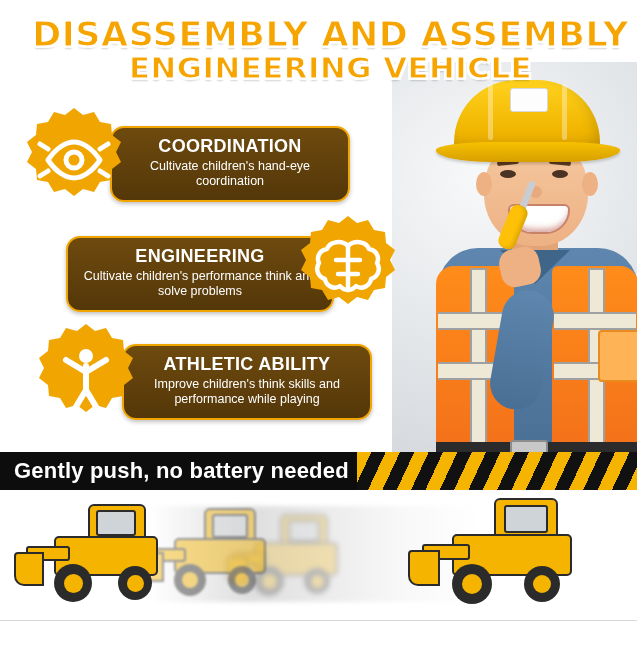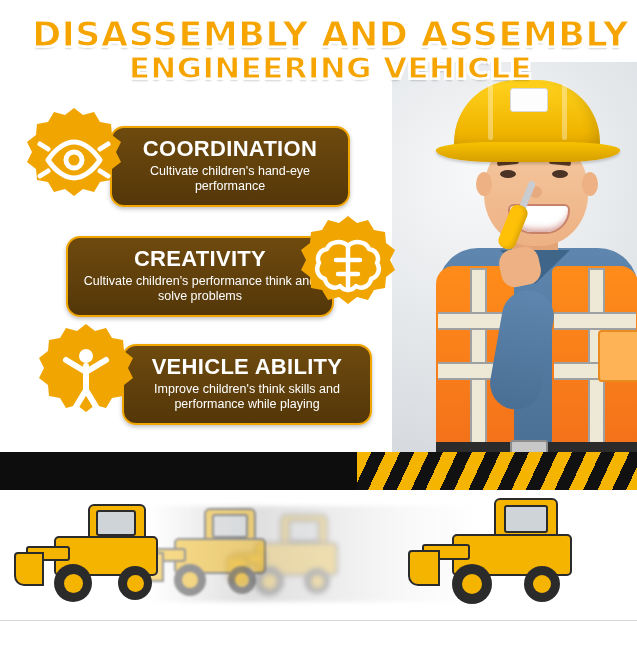--- a/index.html
+++ b/index.html
@@ -127,21 +127,21 @@
   .bubble{
     position:absolute;
     background:linear-gradient(180deg,#6E4A0E 0%, #543709 100%);
     border:2px solid #F0A500;
     border-radius:14px;
     color:#ffffff;
     padding:8px 14px 10px 14px;
     box-shadow:0 2px 4px rgba(0,0,0,0.25);
   }
   .bubble h3{
-    margin:0 0 2px 0;font-size:22px;font-weight:bold;letter-spacing:.3px;text-align:center;color:#ffffff;
+    margin:0 0 2px 0;font-size:18px;font-weight:bold;letter-spacing:.3px;text-align:center;color:#ffffff;
   }
   .bubble p{margin:0;font-size:12.5px;line-height:1.22;text-align:center;color:#ffffff;}
 
   
   #f1{left:18px;top:104px;}
   #f1 .bubble{left:92px;top:22px;width:208px;}
   
   #f2{left:292px;top:212px;}
   #f2 .bubble{left:-226px;top:24px;width:236px;}
   
@@ -223,71 +223,72 @@
     <div class="helmet-badge"></div>
     <div class="helmet-brim"></div>
     <div class="driver-shaft"></div>
     <div class="driver-handle"></div>
     <div class="hand"></div>
   </div>
 
   <div class="feature" id="f1">
     <div class="bubble">
       <h3>COORDINATION</h3>
-      <p>Cultivate children's hand-eye performance</p>
+      <p>Cultivate children's hand-eye coordination</p>
     </div>
     <div class="gear">
       <svg width="112" height="112" viewBox="0 0 112 112" aria-hidden="true">
         <path fill="#F0A500" d="M56 4l9 7 11-3 6 10 11 2 1 11 9 7-5 10 5 10-9 7-1 11-11 2-6 10-11-3-9 7-9-7-11 3-6-10-11-2-1-11-9-7 5-10-5-10 9-7 1-11 11-2 6-10 11 3z"></path>
         <g fill="none" stroke="#FFFFFF" stroke-width="5" stroke-linecap="round" stroke-linejoin="round">
           <path d="M30 56c8-12 18-18 26-18s18 6 26 18c-8 12-18 18-26 18S38 68 30 56z"></path>
           <circle cx="56" cy="56" r="8"></circle>
           <path d="M22 40l8 5M90 40l-8 5M22 72l8-5M90 72l-8-5"></path>
         </g>
       </svg>
     </div>
   </div>
 
   <div class="feature" id="f2">
     <div class="bubble">
-      <h3>CREATIVITY</h3>
+      <h3>ENGINEERING</h3>
       <p>Cultivate children's performance think and solve problems</p>
     </div>
     <div class="gear">
       <svg width="112" height="112" viewBox="0 0 112 112" aria-hidden="true">
         <path fill="#F0A500" d="M56 4l9 7 11-3 6 10 11 2 1 11 9 7-5 10 5 10-9 7-1 11-11 2-6 10-11-3-9 7-9-7-11 3-6-10-11-2-1-11-9-7 5-10-5-10 9-7 1-11 11-2 6-10 11 3z"></path>
         <g fill="none" stroke="#FFFFFF" stroke-width="4.5" stroke-linecap="round" stroke-linejoin="round">
           <path d="M56 34c-6-6-18-5-21 3-7 1-11 8-8 14-4 6-1 14 6 16 1 7 9 11 15 7 3 4 8 4 8 4"></path>
           <path d="M56 34c6-6 18-5 21 3 7 1 11 8 8 14 4 6 1 14-6 16-1 7-9 11-15 7-3 4-8 4-8 4"></path>
           <path d="M56 34v44M44 48h10M68 48H58M46 62h10M66 62H56"></path>
         </g>
       </svg>
     </div>
   </div>
 
   <div class="feature" id="f3">
     <div class="bubble">
-      <h3>VEHICLE ABILITY</h3>
+      <h3>ATHLETIC ABILITY</h3>
       <p>Improve children's think skills and performance while playing</p>
     </div>
     <div class="gear">
       <svg width="112" height="112" viewBox="0 0 112 112" aria-hidden="true">
         <path fill="#F0A500" d="M56 4l9 7 11-3 6 10 11 2 1 11 9 7-5 10 5 10-9 7-1 11-11 2-6 10-11-3-9 7-9-7-11 3-6-10-11-2-1-11-9-7 5-10-5-10 9-7 1-11 11-2 6-10 11 3z"></path>
         <g fill="none" stroke="#FFFFFF" stroke-width="6" stroke-linecap="round" stroke-linejoin="round">
           <circle cx="56" cy="36" r="7" fill="#FFFFFF" stroke="none"></circle>
           <path d="M56 46v24"></path>
           <path d="M56 52L36 40M56 52l20-12"></path>
           <path d="M56 70L44 90M56 70l12 20"></path>
         </g>
       </svg>
     </div>
   </div>
 
   <div class="banner">
     <div class="hazard"></div>
+    <div class="banner-text">Gently push, no battery needed</div>
   </div>
 
   <div class="scene">
     <div class="motion"></div>
 
     <div class="loader ghost2" style="left:232px;top:18px;width:120px;height:92px;">
       <div class="cab" style="left:48px;top:6px;width:44px;height:30px;"></div>
       <div class="cabglass" style="left:56px;top:12px;width:28px;height:18px;"></div>
       <div class="body" style="left:22px;top:34px;width:80px;height:30px;"></div>
       <div class="arm2" style="left:0px;top:44px;width:30px;height:9px;"></div>

